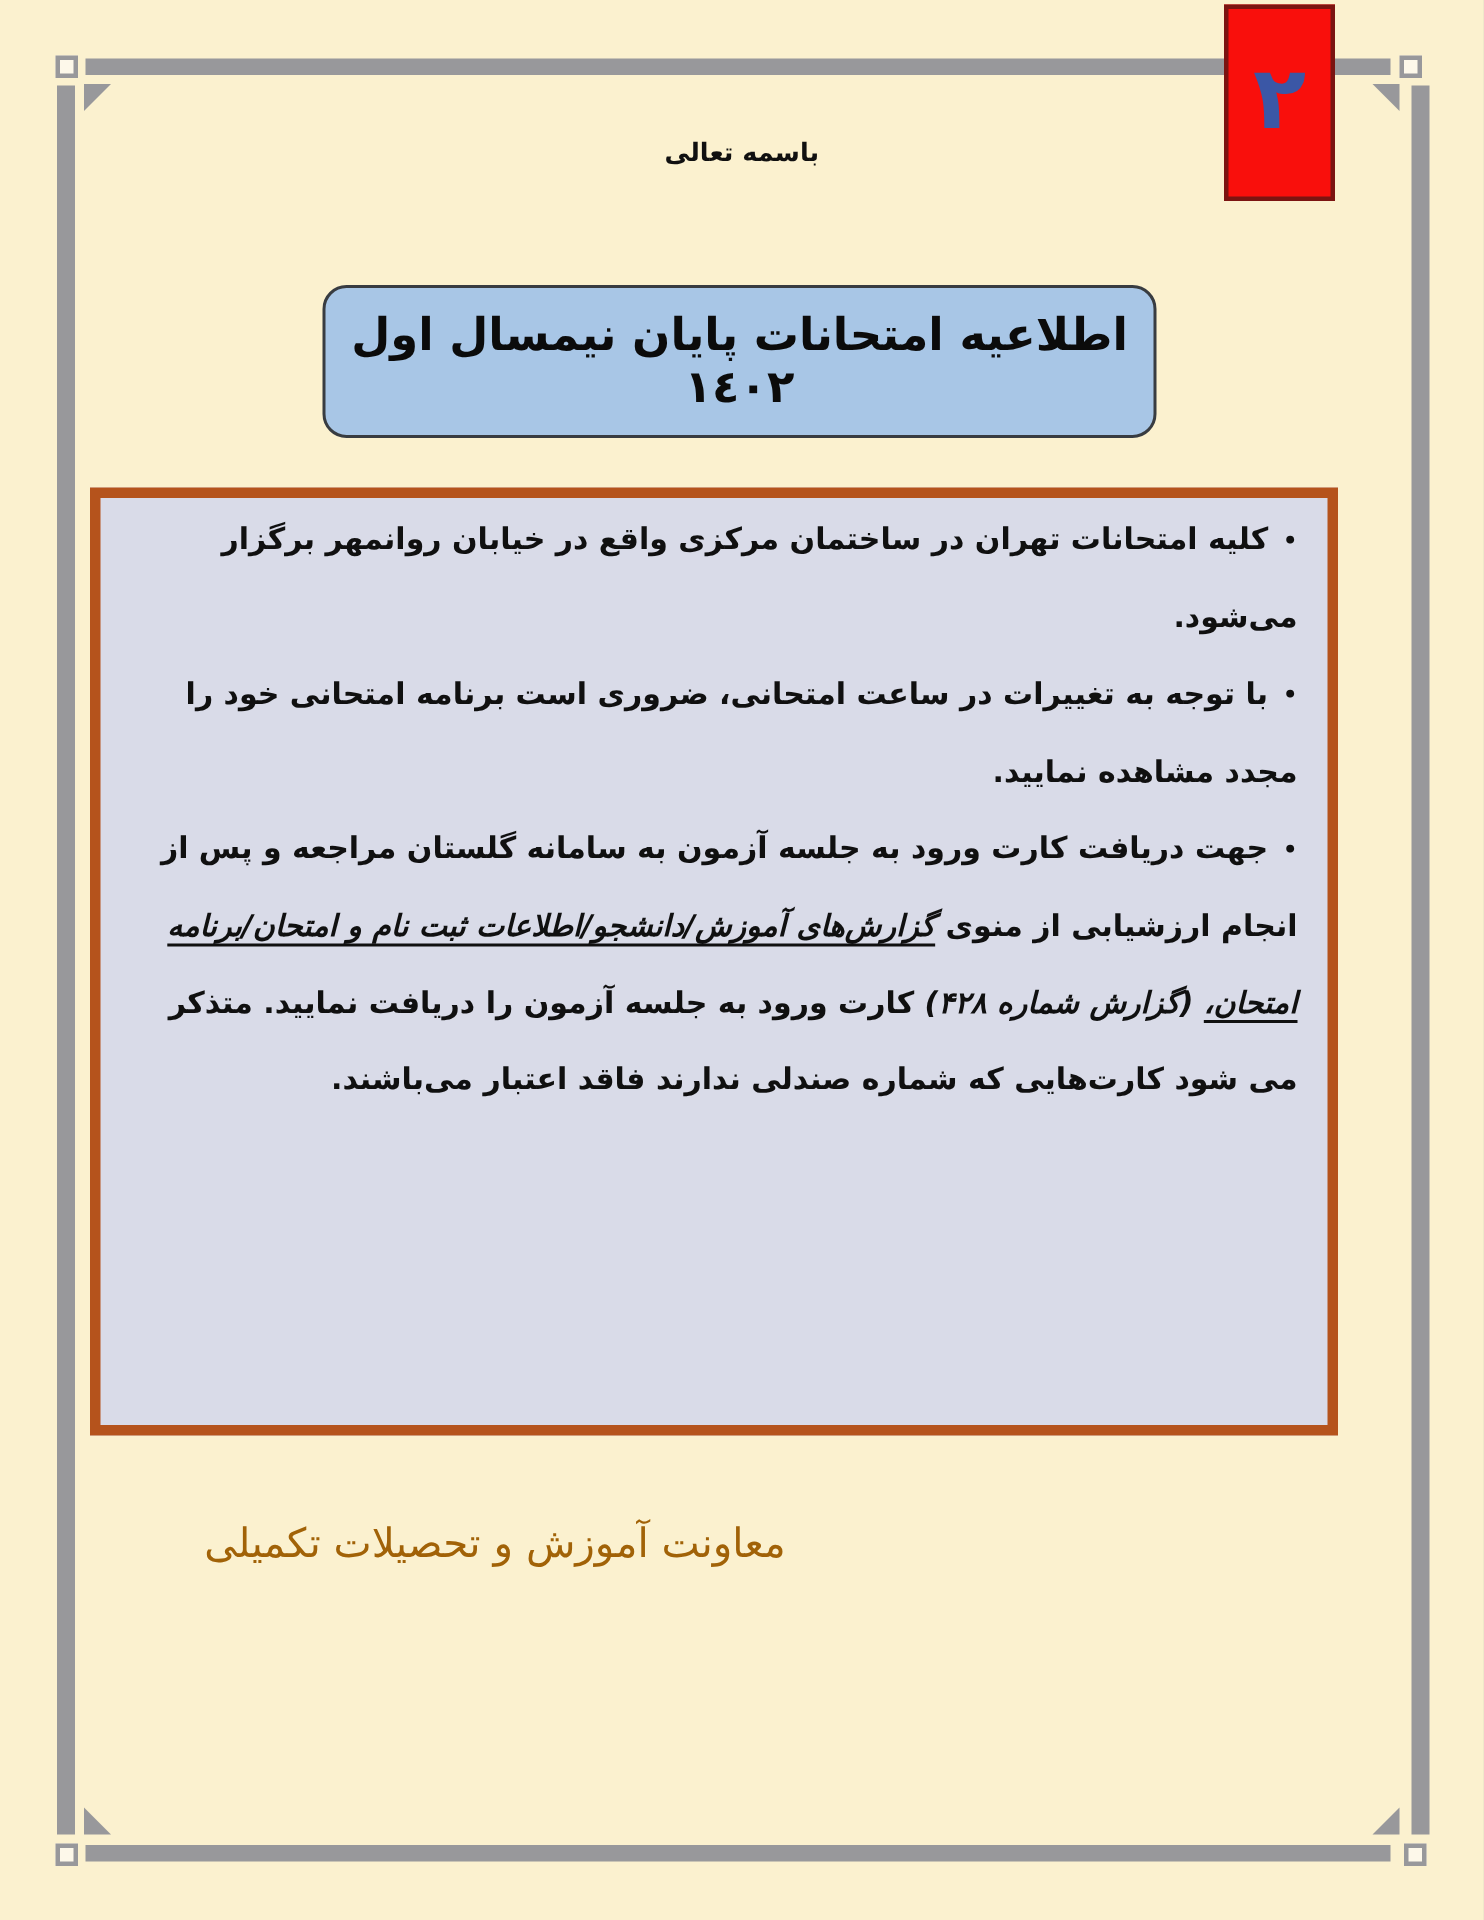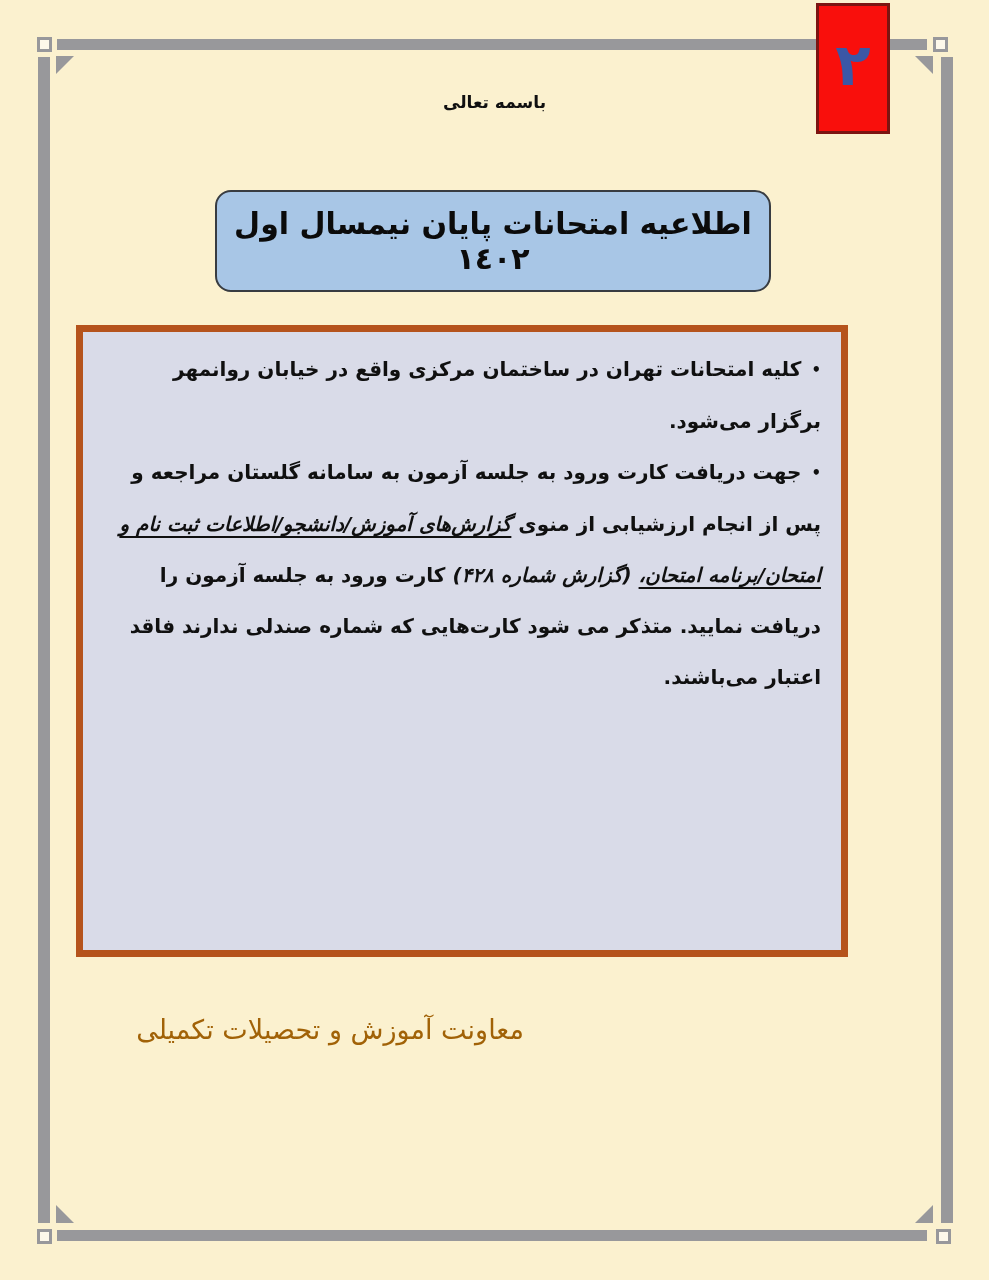--- a/index.html
+++ b/index.html
@@ -52,23 +52,23 @@
   .title-box {
     position:absolute; left:215px; top:190px; width:556px; height:102px;
     background:#a8c6e6; border:2px solid #383c41; border-radius:16px;
     box-sizing:border-box; display:flex; align-items:center; justify-content:center;
     z-index:2;
     text-align:center;
   }
   .title-box .title-text { font-size:30px; font-weight:bold; color:#0b0b0b; }
   
   .notice-box {
-    position:absolute; left:76px; top:325px; width:772px; height:632px;
+    position:absolute; left:60px; top:325px; width:832px; height:632px;
     background:#d9dbe8; border:7px solid #b5531c; box-sizing:border-box;
-    padding:12px 20px 0 24px; z-index:2; overflow:hidden;
+    padding:2px 20px 0 24px; z-index:2; overflow:hidden;
   }
   .item {
     font-size:20px; font-weight:bold; line-height:51px; text-align:right;
     color:#101010;
   }
   .item .dot { font-size:15px; margin-left:10px; vertical-align:1px; }
   .seg-italic-underline { font-style:italic; text-decoration:underline; text-underline-offset:5px; }
   .seg-italic { font-style:italic; }
   
   .signature {
@@ -101,20 +101,21 @@
 
   <div class="besmele">باسمه تعالی</div>
 
   <div class="title-box">
     <span class="title-text">اطلاعیه امتحانات پایان نیمسال اول ١٤٠٢</span>
   </div>
 
   <div class="notice-box">
     <div>
         <div class="item"><span class="dot">•</span><span>کلیه امتحانات تهران در ساختمان مرکزی واقع در خیابان روانمهر برگزار می‌شود.</span></div>
+        <div class="item"><span class="dot">•</span><span>با توجه به تغییرات در ساعت امتحانی، ضروری است برنامه امتحانی خود را مجدد مشاهده نمایید.</span></div>
         <div class="item"><span class="dot">•</span><span>جهت دریافت کارت ورود به جلسه آزمون به سامانه گلستان مراجعه و پس از انجام ارزشیابی از منوی </span><span class="seg-italic-underline">گزارش‌های آموزش/دانشجو/اطلاعات ثبت نام و امتحان/برنامه امتحان،</span><span class="seg-italic"> (گزارش شماره ۴۲۸)</span><span> کارت ورود به جلسه آزمون را دریافت نمایید. متذکر می شود کارت‌هایی که شماره صندلی ندارند فاقد اعتبار می‌باشند.</span></div>
         <div class="item"></div>
       </div>
   </div>
 
   <div class="signature">معاونت آموزش و تحصیلات تکمیلی</div>
 
 </div>
 
 </body></html>

